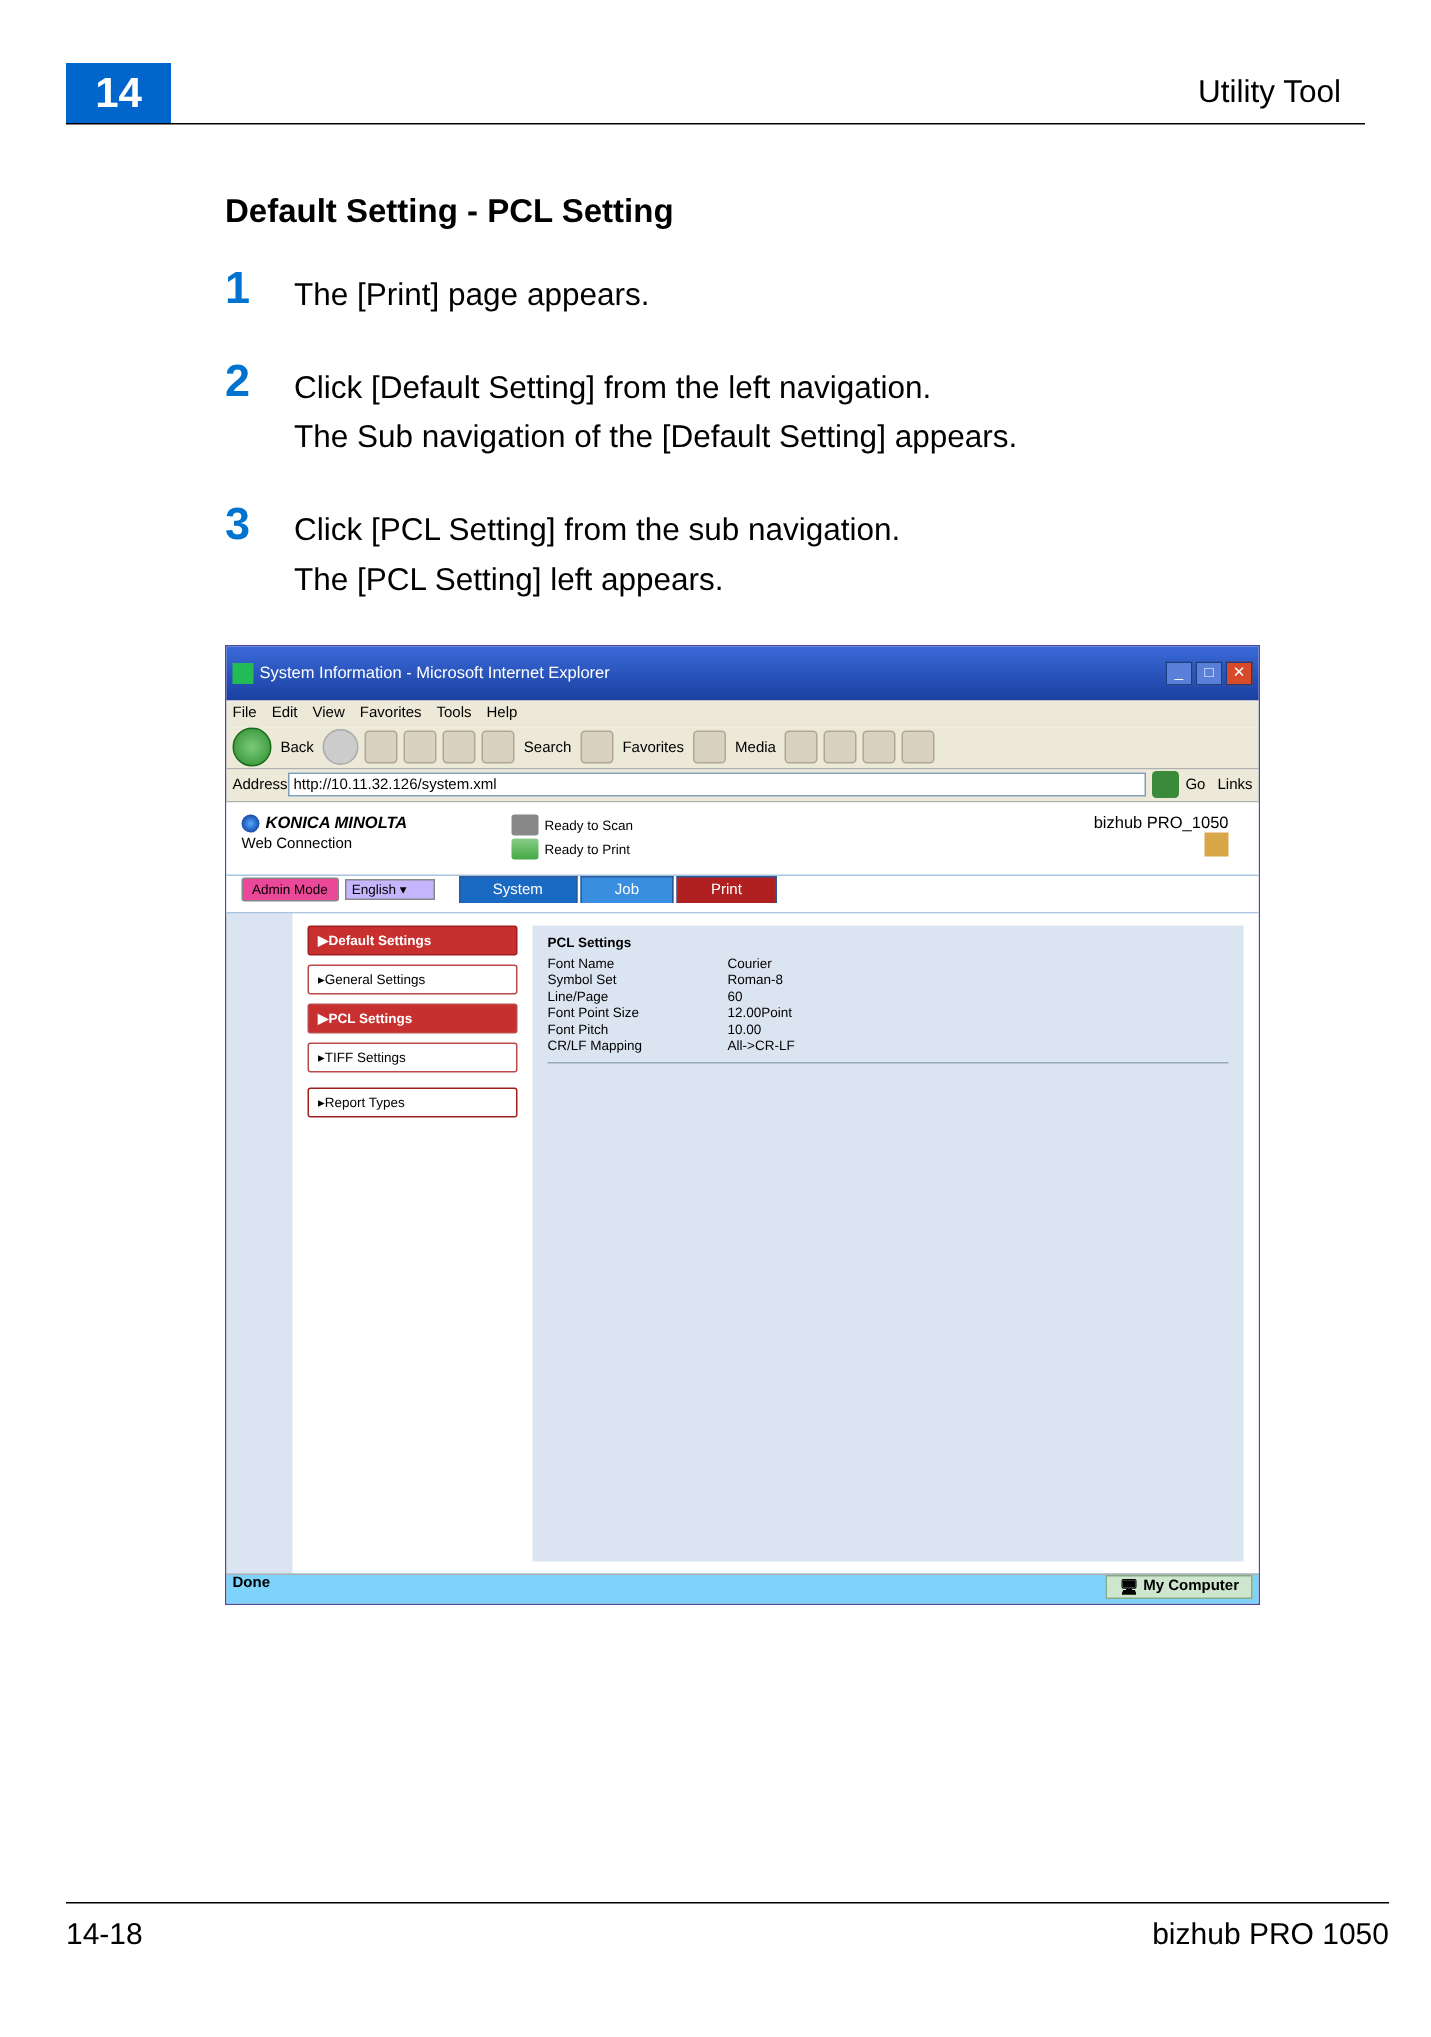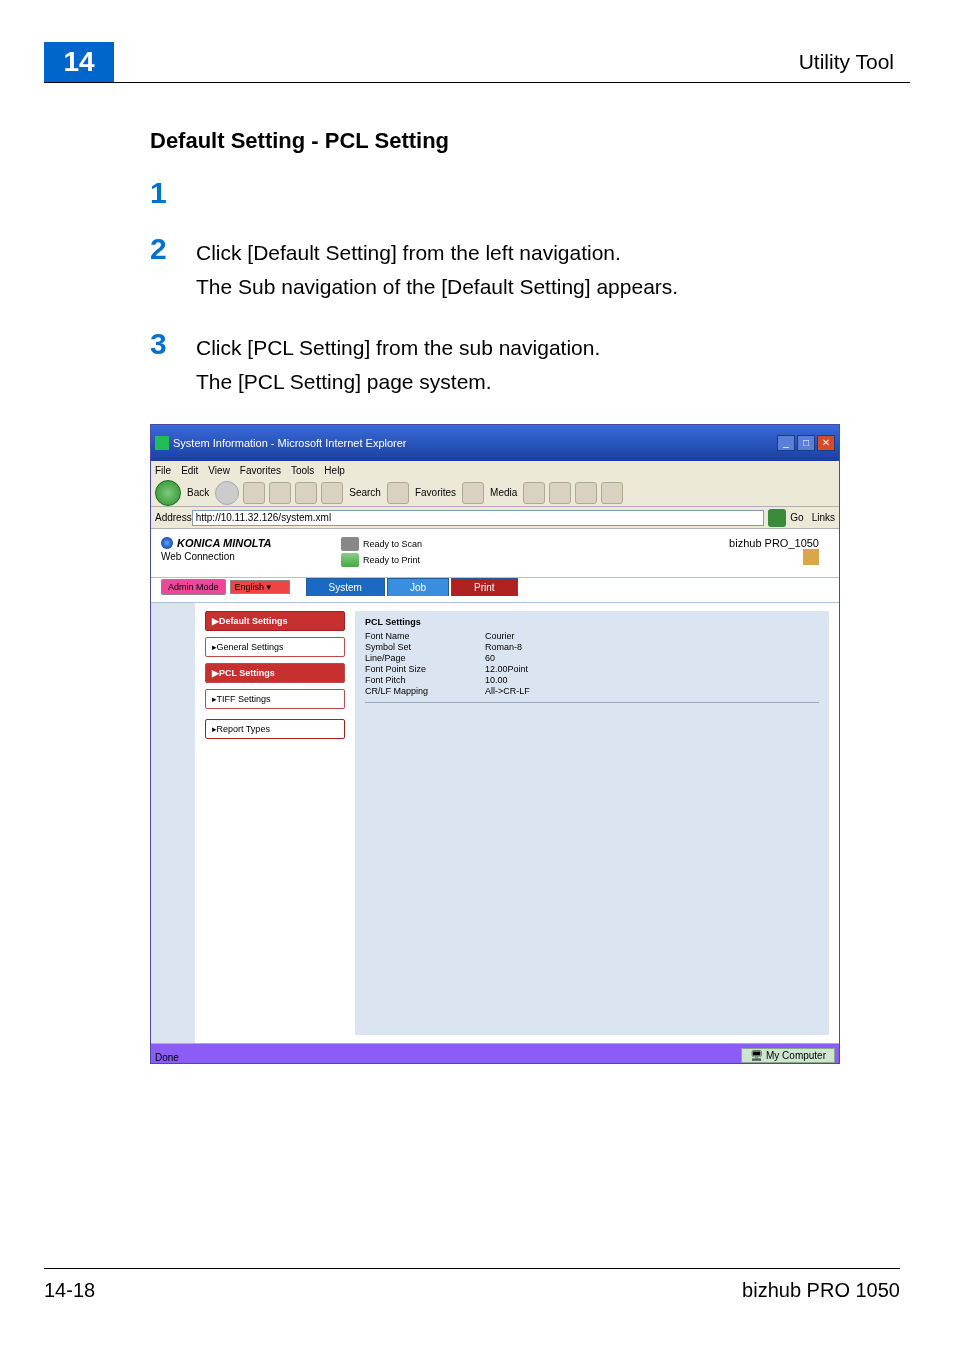--- a/index.html
+++ b/index.html
@@ -34,73 +34,74 @@
   .brand-dot{width:12px;height:12px;border-radius:50%;background:radial-gradient(#5af,#028);margin-right:4px;}
   .brand-sub{font-size:10px;margin-top:2px;}
   .printer-col{flex:0 0 140px;font-size:9px;}
   .printer-row{display:flex;align-items:center;margin-bottom:2px;}
   .pr-ic{width:18px;height:14px;background:#888;border-radius:2px;margin-right:4px;}
   .pr-ic.g{background:linear-gradient(#8c8,#4a4);}
   .model-col{flex:1;text-align:right;font-size:11px;padding-right:10px;}
   .model-ic{width:16px;height:16px;background:#d9a64a;display:inline-block;vertical-align:middle;}
   .mode-row{background:#fff;padding:0 10px 6px;display:flex;align-items:center;border-bottom:1px solid #a8c4e0;}
   .mode-btn{background:#ec4899;border:1px solid #888;font-size:9px;padding:2px 6px;border-radius:2px;margin-right:4px;}
-  .mode-sel{background:#ef4444;border:1px solid #888;font-size:9px;padding:1px 4px;width:60px;}
+  .mode-sel{background:#c4b5fd;border:1px solid #888;font-size:9px;padding:1px 4px;width:60px;}
   .tabrow{display:flex;margin-left:16px;}
   .wtab{padding:3px 22px;font-size:10px;color:#fff;border:1px solid #2a5a9a;border-bottom:none;margin-right:2px;}
   .wtab.sys{background:#1a6ac4;}
   .wtab.job{background:#3a8ee0;}
   .wtab.print{background:#b02020;}
   .web-main{display:flex;padding:8px 10px;background:#ffffff;min-height:440px;margin-left:44px;}
   .sidenav{flex:0 0 150px;padding-right:10px;}
   .sn-item{border:1px solid #a02020;border-radius:2px;padding:4px 6px;font-size:9px;margin-bottom:6px;color:#000;background:#fff;}
   .sn-item.r{background:#c83030;color:#fff;font-weight:bold;}
   .sn-item.sub{margin-left:0;border-color:#bb4a4a;}
   .sn-item.sep{margin-top:10px;}
   .data-area{flex:1;padding:6px 10px;font-size:9px;background:#dbe5f1;}
   .data-h{font-weight:bold;margin-bottom:4px;}
   .data-row{display:flex;margin-bottom:1px;}
   .data-row .k{flex:0 0 120px;}
   .data-hr{border:none;border-top:1px solid #9ab;margin-top:6px;}
-  .statusbar{background:#8b5cf6;height:20px;display:flex;align-items:flex-end;font-size:10px;padding:0 4px;border-top:1px solid #b0b0b0;}
+  .statusbar{background:#7dd3fc;height:20px;display:flex;align-items:flex-start;font-size:10px;padding:0 4px;border-top:1px solid #b0b0b0;font-weight:bold;}
   .statusbar .sp{flex:1;}
   .statusbar .zone{background:#cde6cd;padding:1px 8px;border:1px solid #8a8;display:flex;align-items:center;gap:3px;}
-  .page-footer{position:absolute;left:44px;right:54px;bottom:56px;}
+  .page-footer{position:absolute;left:44px;right:28px;bottom:56px;}
   .foot-rule{height:1px;background:#000;margin-bottom:10px;}
   .foot-row{display:flex;justify-content:space-between;font-size:20px;}
 </style>
 </head>
 <body>
 
 <div class="page-number-badge">14</div>
 <div class="top-rule"></div>
 <div class="section-label">Utility Tool</div>
 
 <div class="content">
   <div class="h3">Default Setting - PCL Setting</div>
 
   <div class="step">
     <div class="step-num">1</div>
     <div class="step-body">
+      <div>The [Print] page appears.</div>
     </div>
   </div>
 
   <div class="step">
     <div class="step-num">2</div>
     <div class="step-body">
       <div>Click [Default Setting] from the left navigation.</div>
       <div>The Sub navigation of the [Default Setting] appears.</div>
     </div>
   </div>
 
   <div class="step">
     <div class="step-num">3</div>
     <div class="step-body">
       <div>Click [PCL Setting] from the sub navigation.</div>
-      <div>The [PCL Setting] page system.</div>
+      <div>The [PCL Setting] left appears.</div>
     </div>
   </div>
 
   <div class="screenshot">
     <div class="browser">
 
       <div class="titlebar">
         <span class="ticon"></span>
         <span>System Information - Microsoft Internet Explorer</span>
         <span class="tbtns">

